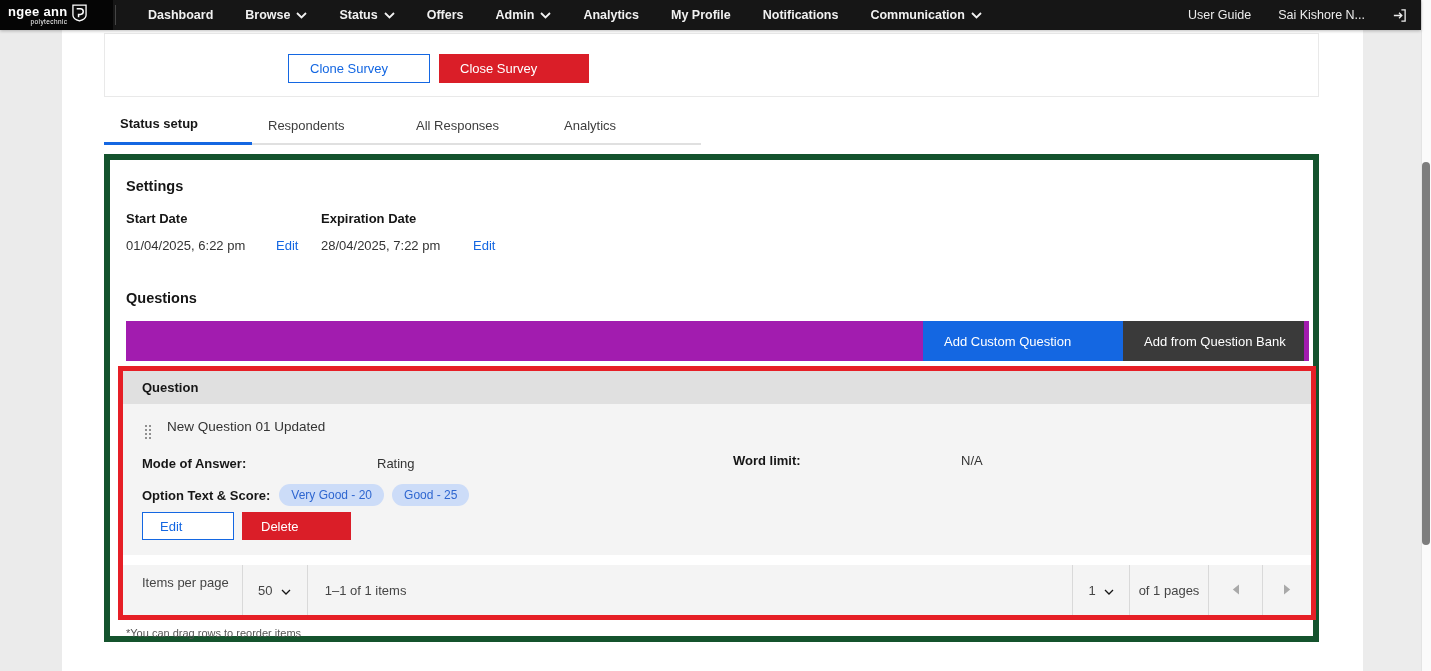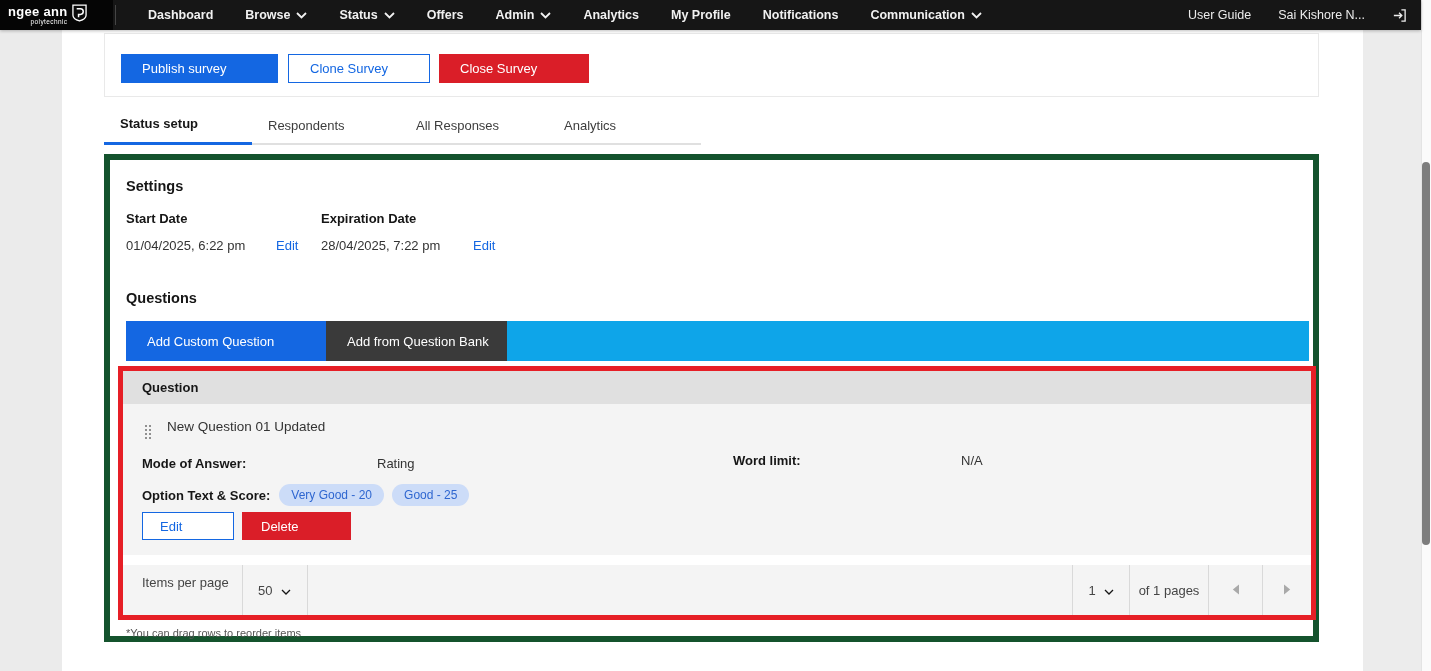--- a/index.html
+++ b/index.html
@@ -47,22 +47,22 @@
   
   .card-main { position:absolute; left:104px; top:154px; width:1215px; height:488px; background:#fff;
                border:6px solid #14532d; }
   .sec-title { position:absolute; left:16px; font-size:14.5px; font-weight:700; color:#161616; }
   .lbl  { font-size:13px; font-weight:700; color:#161616; }
   .val  { font-size:13px; color:#333; }
   .link { font-size:13px; color:#1467e2; cursor:pointer; }
   .pos  { position:absolute; }
 
   
-  .q-toolbar { position:absolute; left:16px; top:161px; width:1183px; height:40px; background:#0ea5e9;
-               display:flex; }
+  .q-toolbar { position:absolute; left:16px; top:161px; width:1183px; height:40px; background:#a21caf;
+               display:flex; justify-content:flex-end; }
   .btn-add-custom { width:200px; height:40px; background:#1467e2; color:#fff; padding-left:21px; }
   .btn-add-bank   { width:181px; height:40px; background:#3a3a3a; color:#fff; padding-left:21px; margin-right:5px; }
 
   
   .red-box { position:absolute; left:8px; top:206px; width:1198px; height:254px;
              border:5px solid #e61f26; background:#fff; display:flex; flex-direction:column; }
   .q-header { height:33px; background:#e0e0e0; line-height:33px; padding-left:19px; font-size:13px; font-weight:700; color:#161616; }
   .q-body { flex:0 0 151px; background:#f4f4f4; position:relative; }
   .drag-handle { position:absolute; left:22px; top:21px; display:grid; grid-template-columns:repeat(2,3px); grid-auto-rows:3px; gap:1px; }
   .drag-handle i { width:2px; height:2px; background:#6f6f6f; border-radius:50%; }
@@ -159,21 +159,20 @@
     <span style="cursor:pointer;display:flex;align-items:center;">
       <svg width="15" height="15" viewBox="0 0 16 16">
           <path d="M10 2h4v12h-4" stroke="#ededed" stroke-width="1.4" fill="none"></path>
           <path d="M2 8h8M7.5 5l3 3-3 3" stroke="#ededed" stroke-width="1.4" fill="none"></path>
         </svg>
     </span>
   </div>
 </div>
 
 <div class="card-top">
-  <button class="btn btn-publish">Publish survey</button>
   <button class="btn btn-clone">Clone Survey</button>
   <button class="btn btn-close">Close Survey</button>
 </div>
 
 <div class="tabs">
   <div class="tab active">Status setup</div>
   <div class="tab">Respondents</div>
   <div class="tab">All Responses</div>
   <div class="tab">Analytics</div>
 </div>
@@ -231,20 +230,21 @@
     <div class="q-gap"></div>
 
     <div class="pagination">
       <div class="pg-cell pg-label">Items per page</div>
       <div class="pg-cell pg-select">
         <span>50</span>
         <span><svg width="10" height="6" viewBox="0 0 10 6">
               <path d="M1 1l4 4 4-4" stroke="#161616" stroke-width="1.3" fill="none"></path>
             </svg></span>
       </div>
+      <div class="pg-cell pg-range">1–1 of 1 items</div>
       <div class="pg-spacer"></div>
       <div class="pg-cell pg-select-page">
         <span>1</span>
         <span><svg width="10" height="6" viewBox="0 0 10 6">
               <path d="M1 1l4 4 4-4" stroke="#161616" stroke-width="1.3" fill="none"></path>
             </svg></span>
       </div>
       <div class="pg-cell pg-pages">of 1 pages</div>
       <div class="pg-cell pg-btn">
         <span><svg width="8" height="11" viewBox="0 0 8 11">

